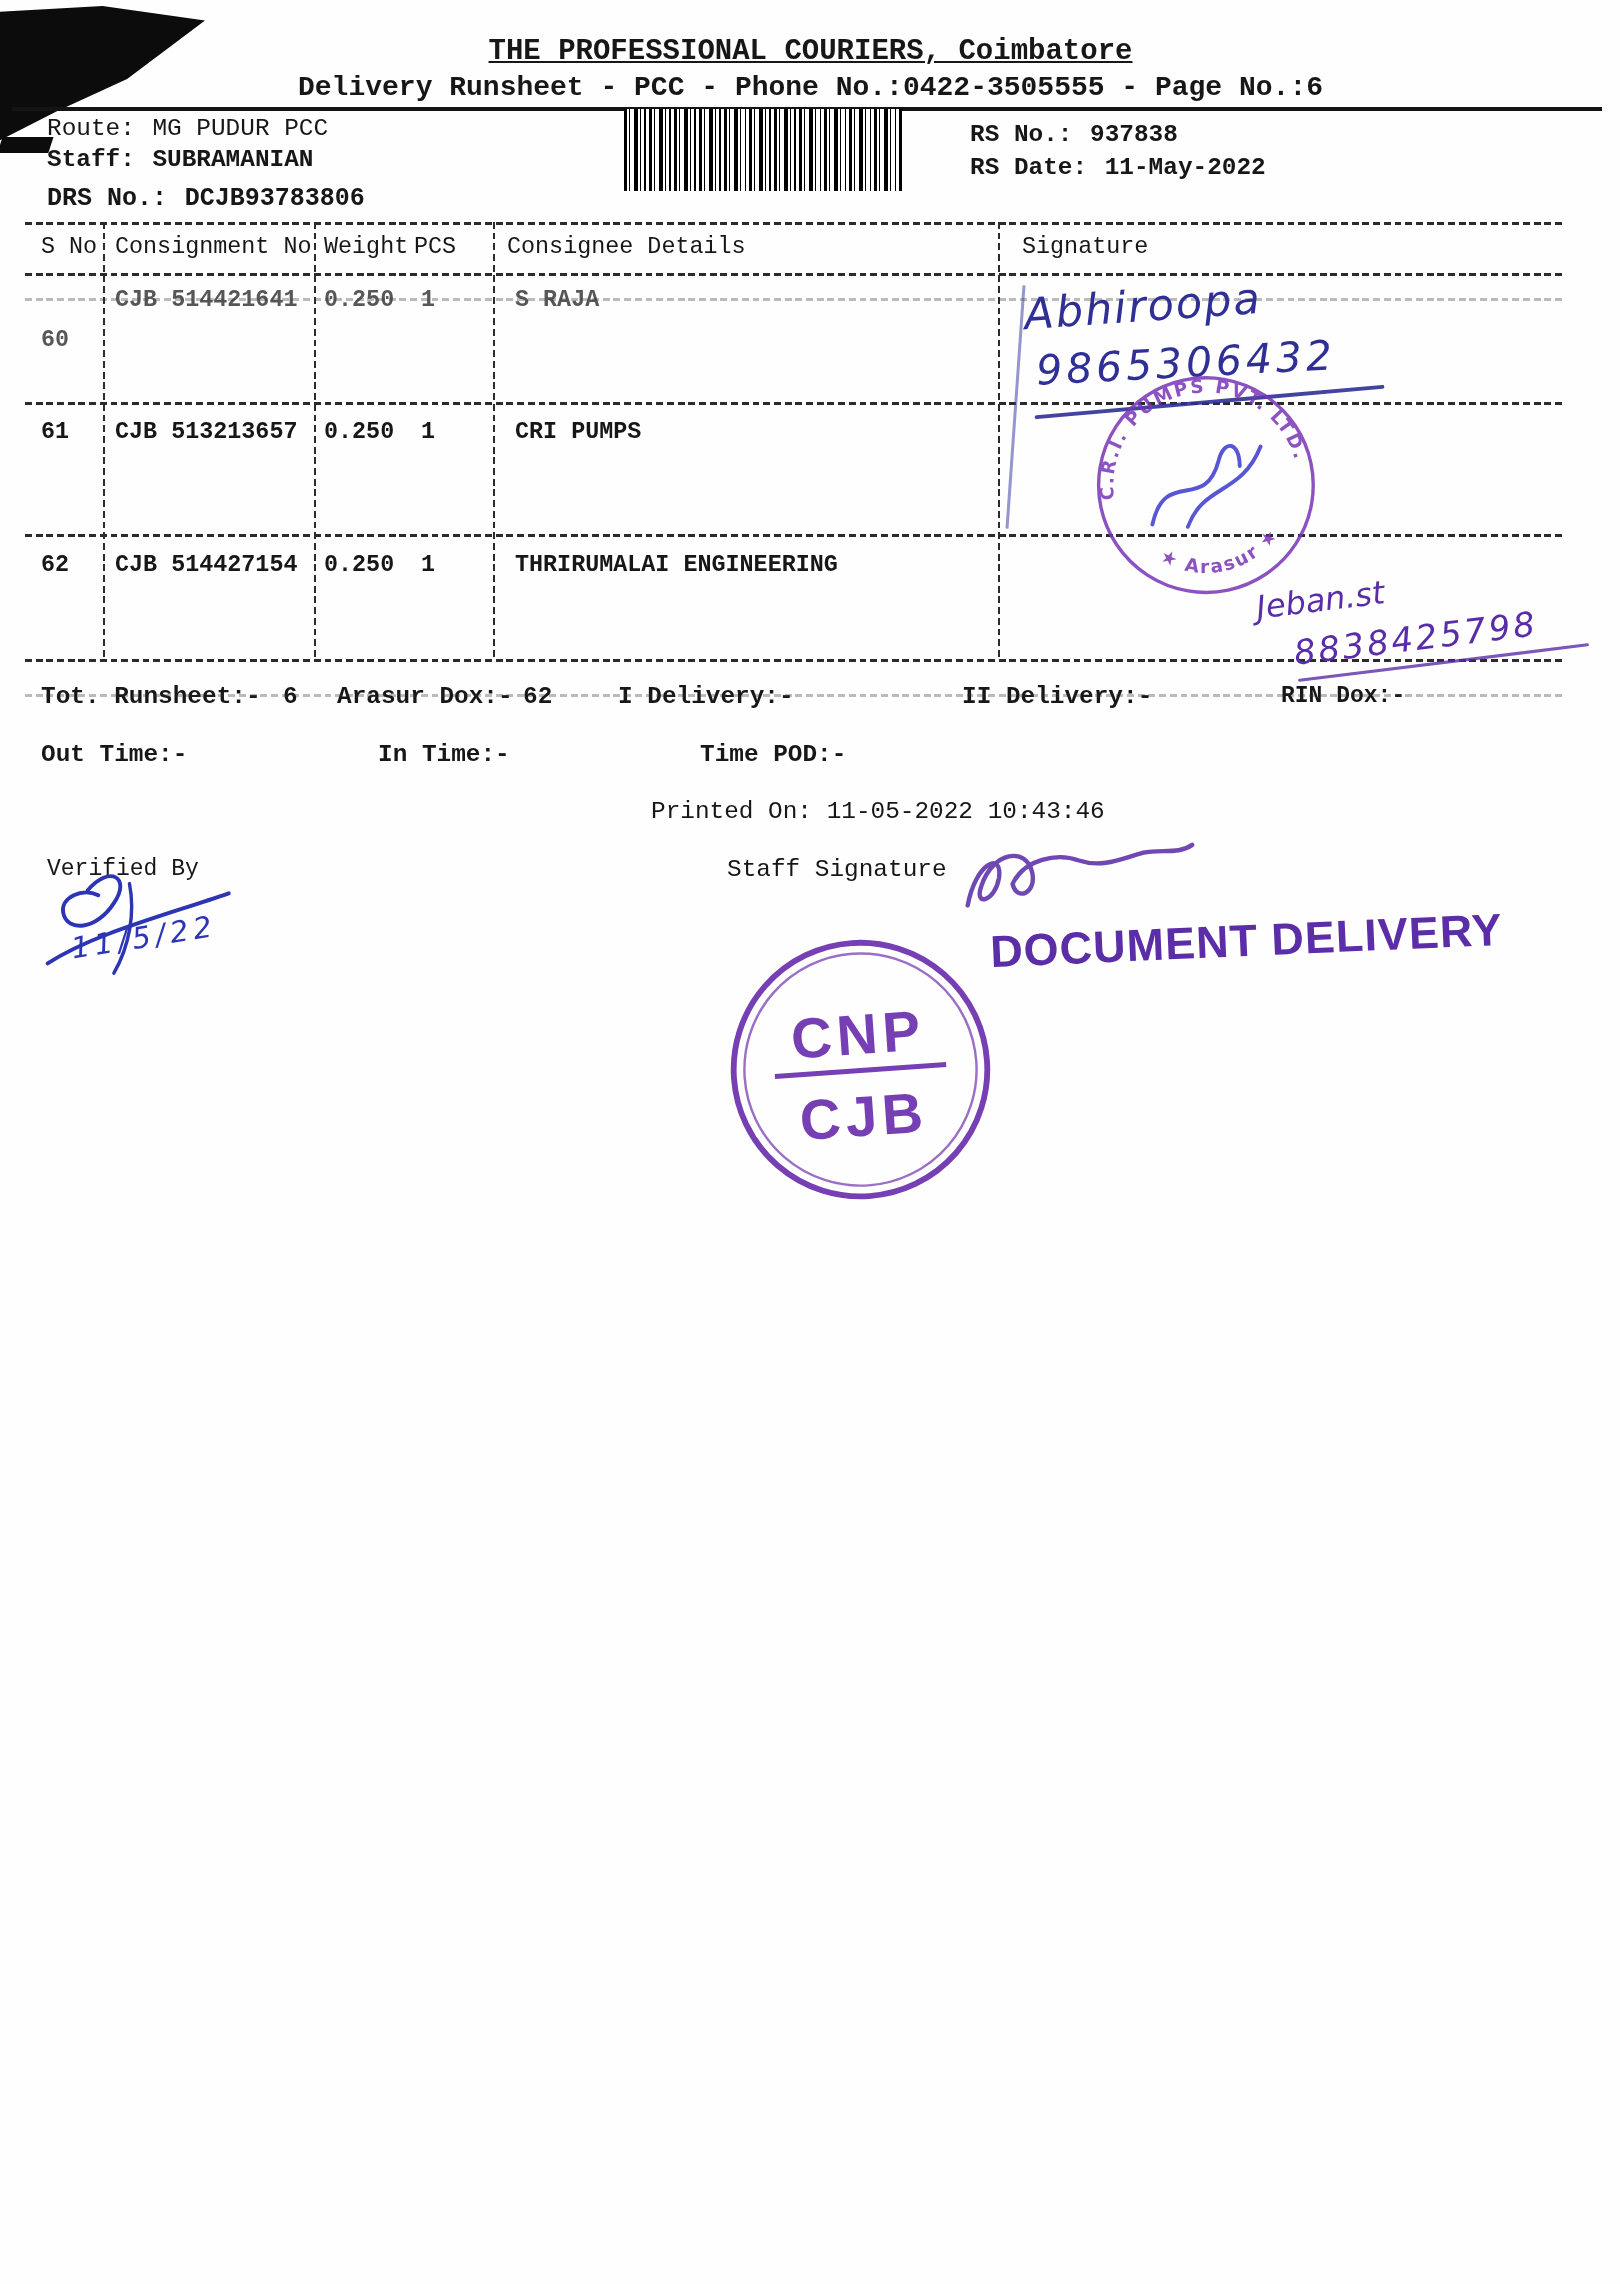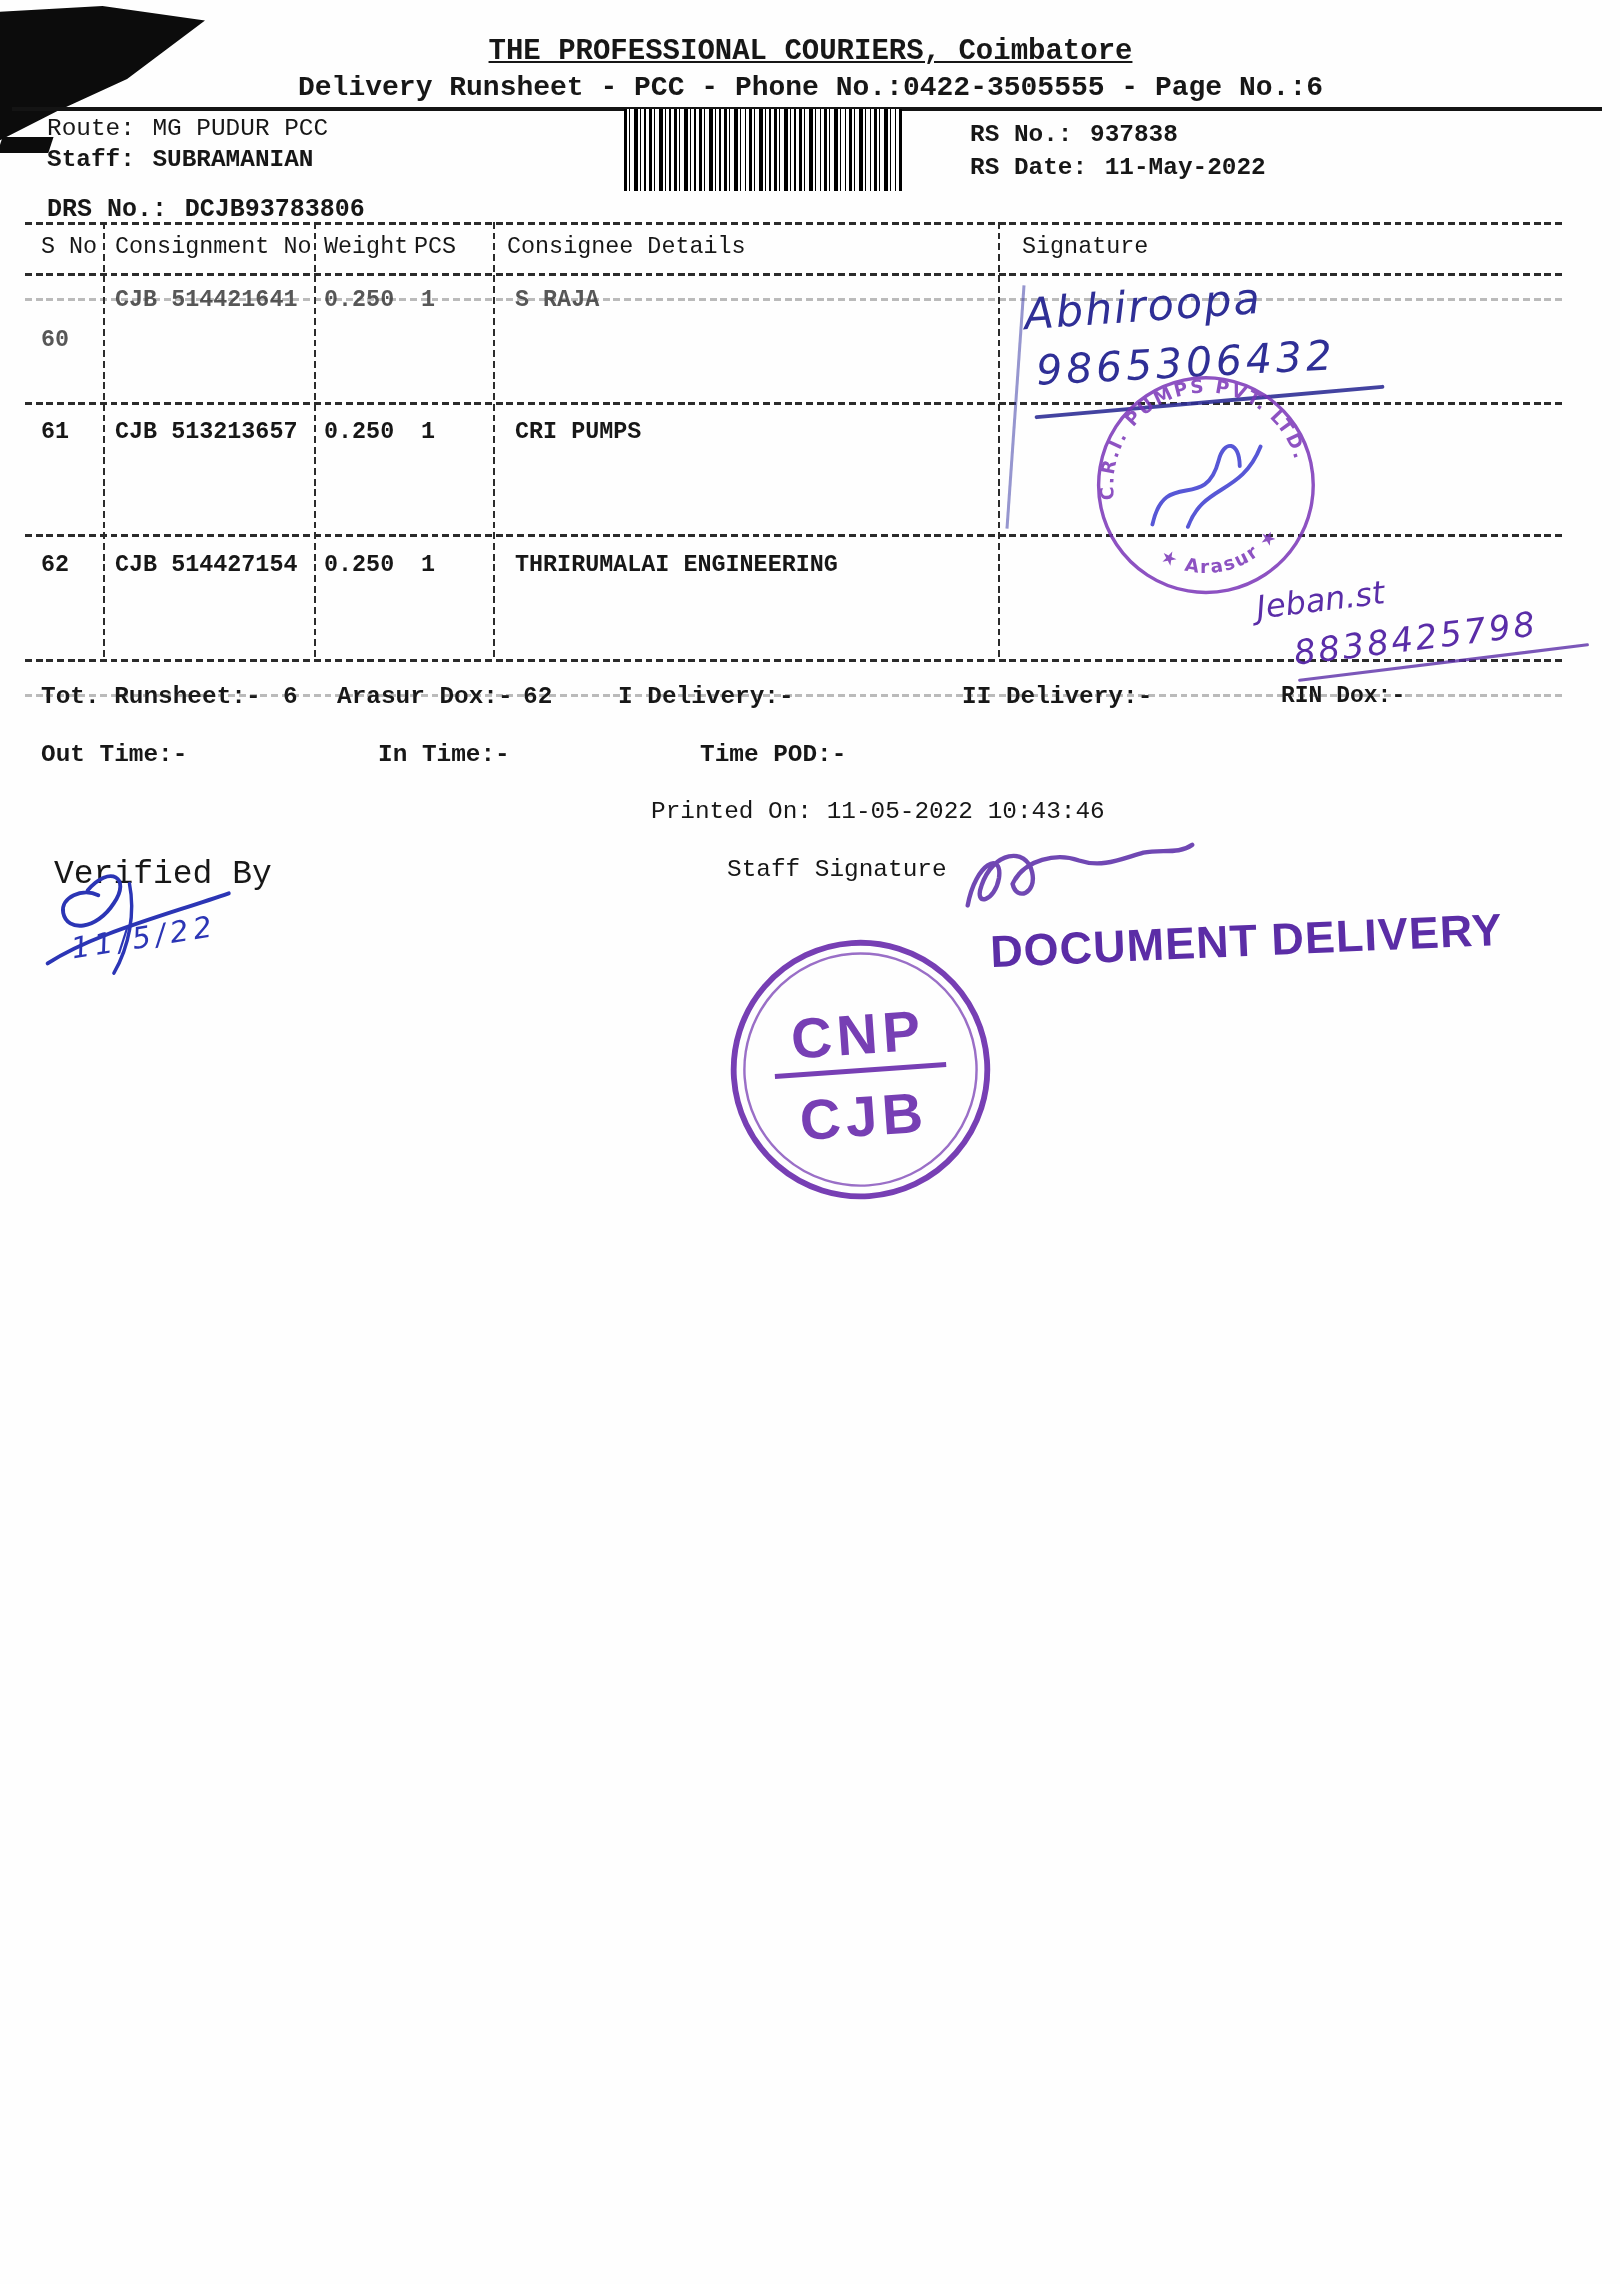--- a/index.html
+++ b/index.html
@@ -48,21 +48,21 @@
   <div class="rule" style="top:107px; left:11.7px; width:1590px; height:3.9px;"></div>
 
   <div class="abs pair" style="top:115px; left:47px; font-size:24.4px;">
     <span>Route:</span>
     <span class="val">MG PUDUR PCC</span>
   </div>
   <div class="abs pair b" style="top:146px; left:47px; font-size:24.4px;">
     <span>Staff:</span>
     <span class="val">SUBRAMANIAN</span>
   </div>
-  <div class="abs pair b" style="top:195px; left:47px; font-size:25px;justify-content:space-between;">
+  <div class="abs pair b" style="top:184px; left:47px; font-size:25px;justify-content:space-between;">
     <span>DRS No.:</span>
     <span class="val">DCJB93783806</span>
   </div>
 
   <div class="barcode"></div>
 
   <div class="abs pair b" style="top:121px; left:970px; font-size:24.4px;">
     <span>RS No.:</span>
     <span class="val">937838</span>
   </div>
@@ -139,21 +139,21 @@
   <div class="abs b" style="top:683px; left:926px;  font-size:24.4px;margin-left:36px;">II Delivery:-</div>
   <div class="abs b" style="top:683px; left:1281px; font-size:23px;">RIN Dox:-</div>
   <div class="hdash artifact" style="top:694px;"></div>
 
   <div class="abs b" style="top:741px; left:41px;  font-size:24.4px;">Out Time:-</div>
   <div class="abs b" style="top:741px; left:378px; font-size:24.4px;">In Time:-</div>
   <div class="abs b" style="top:741px; left:700px; font-size:24.4px;">Time POD:-</div>
 
   <div class="abs" style="top:798px; left:651px; font-size:24.4px;">Printed On: 11-05-2022 10:43:46</div>
 
-  <div class="abs" style="top:856px; left:54px;  font-size:33px;">Verified By</div>
+  <div class="abs" style="top:856px; left:47px;  font-size:23px;">Verified By</div>
   <div class="abs" style="top:856px; left:727px; font-size:24.4px;">Staff Signature</div>
 
   <svg class="stamp-svg" style="left:34px; top:856px;" width="224" height="137" viewBox="0 0 230 140">
     <path d="M55,35 C78,8 100,22 82,48 C64,76 34,78 30,58 C27,42 50,32 66,40" fill="none" stroke="#2b35b5" stroke-width="4" stroke-linecap="round"></path>
     <path d="M14,110 C60,80 130,62 200,38" fill="none" stroke="#2b35b5" stroke-width="4" stroke-linecap="round"></path>
     <path d="M98,28 C104,58 98,92 82,120" fill="none" stroke="#2b35b5" stroke-width="3.5" stroke-linecap="round"></path>
     <text x="40" y="105" fill="#2b35b5" transform="rotate(-9 40 105)" style="font-family:'DejaVu Sans',sans-serif; font-style:italic; font-size:30px; letter-spacing:5px;">11/5/22</text>
   </svg>
 
   <svg class="stamp-svg" style="left:956px; top:835px;" width="244" height="93" viewBox="0 0 250 95">

